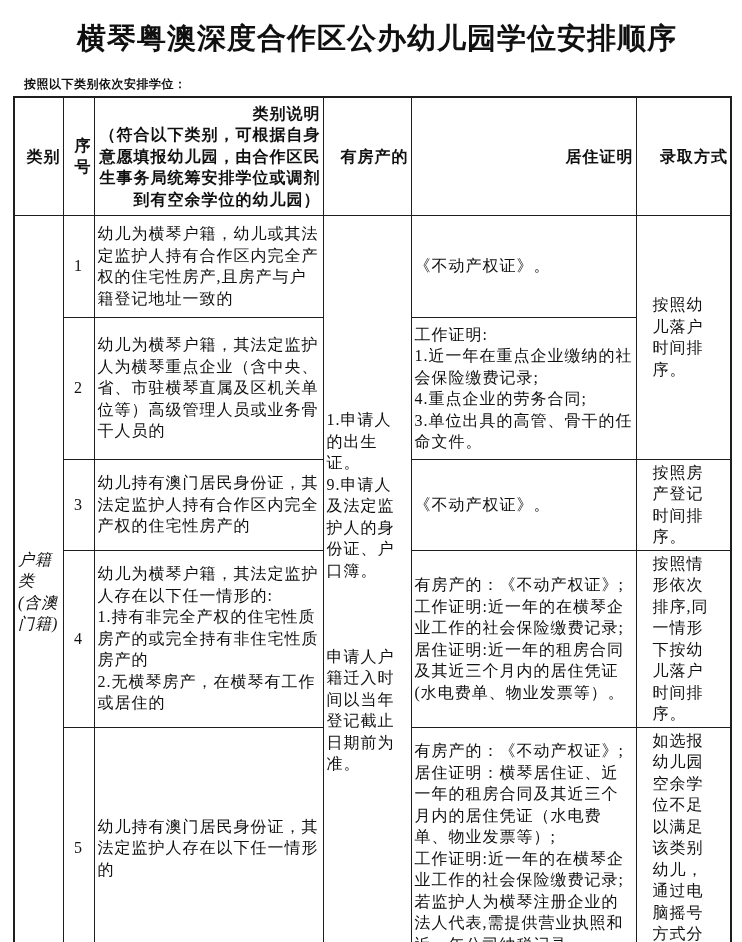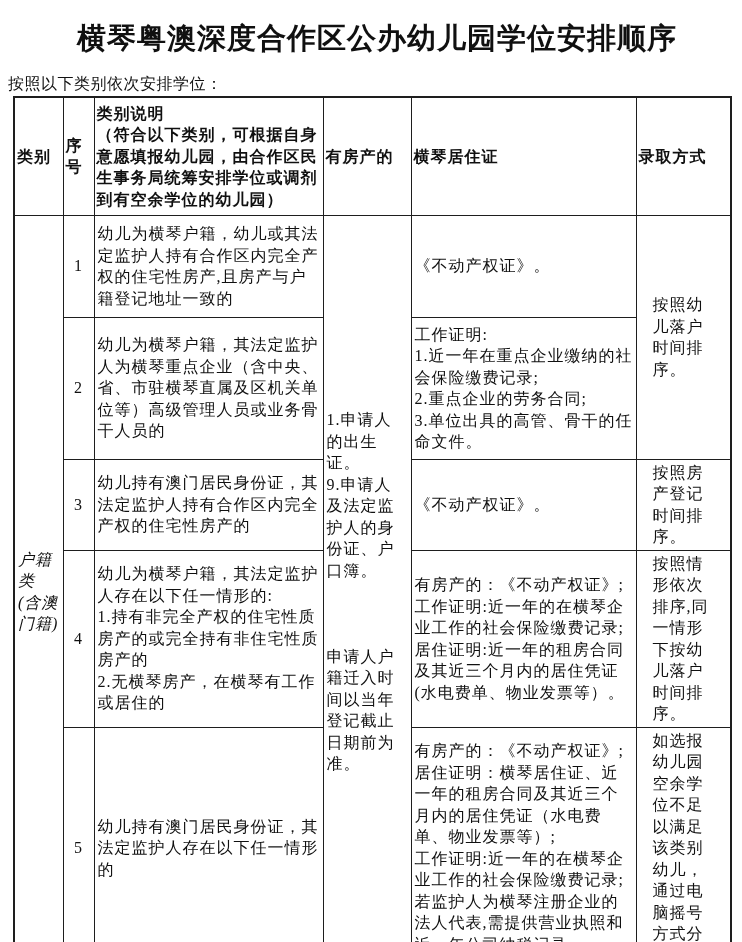--- a/index.html
+++ b/index.html
@@ -6,36 +6,36 @@
   body{
     width:742px;height:942px;background:#ffffff;color:#101010;
     font-family:"Liberation Serif", serif;
     overflow:hidden;
   }
   .title{
     margin:0;padding-top:20px;height:36px;line-height:36px;
     text-align:center;font-size:29px;font-weight:bold;letter-spacing:1px;padding-left:12px;
   }
   .subtitle{
-    margin:18px 0 0 8px;height:20px;line-height:20px;
-    font-size:16px;font-weight:normal;letter-spacing:0.5px;
+    margin:18px 0 0 24px;height:20px;line-height:20px;
+    font-size:12px;font-weight:bold;letter-spacing:0.5px;
   }
   table.doc{
     border-collapse:collapse;table-layout:fixed;
     margin:2px 0 0 13px;width:717px;
     border:2px solid #1e1e1e;
   }
   .doc th,.doc td{
     border:1px solid #1e1e1e;
     font-size:16px;line-height:21.5px;letter-spacing:1px;
     vertical-align:middle;padding:6px 3px;
     white-space:pre-line;overflow:hidden;
     font-weight:normal;text-align:left;
   }
-  .doc th{font-weight:bold;text-align:left;padding:2px 2px;}
+  .doc th{font-weight:bold;text-align:right;padding:2px 2px;}
   tr.rh{height:118px}
   tr.r1{height:102px}
   tr.r2{height:140px}
   tr.r3{height:72px}
   tr.r4{height:165px}
   tr.r5{height:238px}
   td.c-cat{text-align:left;font-style:italic;}
   td.c-seq{text-align:center;}
   td.c-adm{padding:2px 16px;}
 </style>
@@ -54,21 +54,21 @@
     <col style="width:225px">
     <col style="width:95px">
   </colgroup>
   <tbody>
     <tr class="rh">
       <th>类别</th>
       <th>序号</th>
       <th>类别说明
 （符合以下类别，可根据自身意愿填报幼儿园，由合作区民生事务局统筹安排学位或调剂到有空余学位的幼儿园）</th>
       <th>有房产的</th>
-      <th>横琴居住证</th>
+      <th>居住证明</th>
       <th>录取方式</th>
     </tr>
     <tr class="r1">
       <td class="c-cat" rowspan="5">户籍
 类
 (含澳
 门籍)</td>
       <td class="c-seq">1</td>
       <td class="c-desc">幼儿为横琴户籍，幼儿或其法定监护人持有合作区内完全产权的住宅性房产,且房产与户籍登记地址一致的</td>
       <td class="c-basic" rowspan="5">1.申请人的出生证。
@@ -78,21 +78,21 @@
 
 申请人户籍迁入时间以当年登记截止日期前为准。</td>
       <td class="c-proof">《不动产权证》。</td>
       <td class="c-adm" rowspan="2">按照幼儿落户时间排序。</td>
     </tr>
     <tr class="r2">
       <td class="c-seq">2</td>
       <td class="c-desc">幼儿为横琴户籍，其法定监护人为横琴重点企业（含中央、省、市驻横琴直属及区机关单位等）高级管理人员或业务骨干人员的</td>
       <td class="c-proof">工作证明:
 1.近一年在重点企业缴纳的社会保险缴费记录;
-2.重点企业的劳务合同;
+4.重点企业的劳务合同;
 3.单位出具的高管、骨干的任命文件。</td>
     </tr>
     <tr class="r3">
       <td class="c-seq">3</td>
       <td class="c-desc">幼儿持有澳门居民身份证，其法定监护人持有合作区内完全产权的住宅性房产的</td>
       <td class="c-proof">《不动产权证》。</td>
       <td class="c-adm">按照房产登记时间排序。</td>
     </tr>
     <tr class="r4">
       <td class="c-seq">4</td>

